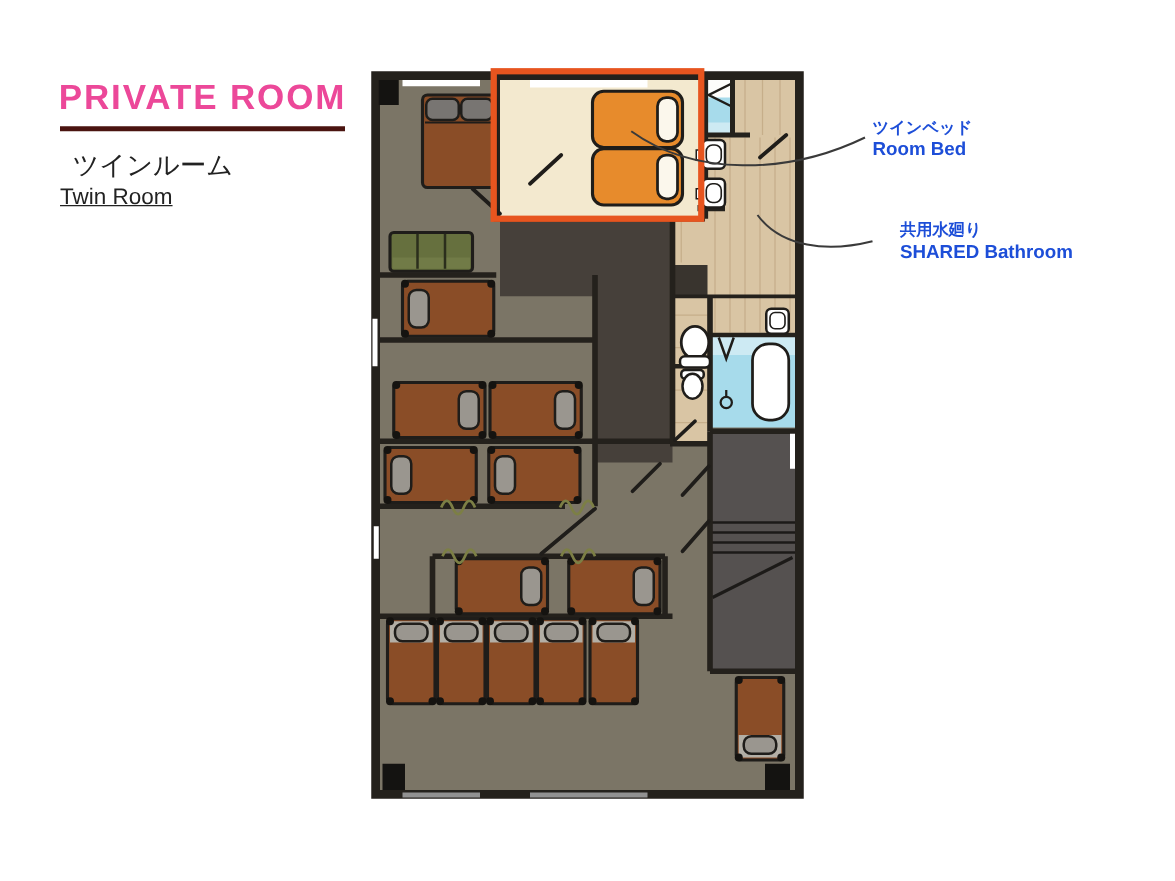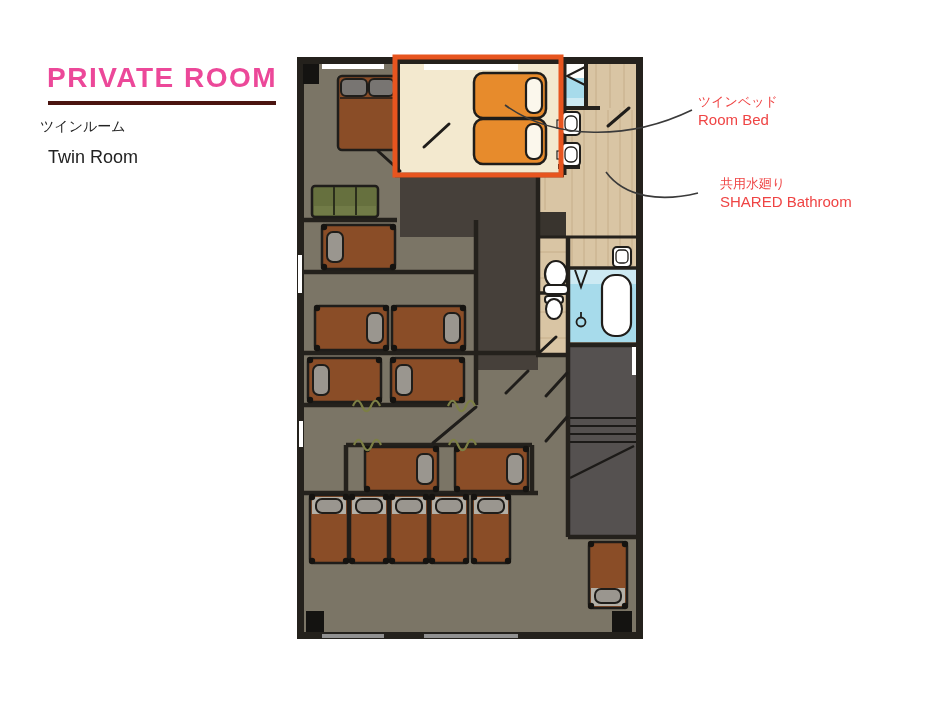--- a/index.html
+++ b/index.html
@@ -5,24 +5,24 @@
   html,body{margin:0;padding:0;}
   body{
     width:940px;height:705px;position:relative;overflow:hidden;
     background:#ffffff;font-family:"Liberation Sans",sans-serif;
   }
   .abs{position:absolute;}
   
   #page-title{left:47px;top:62px;font-size:28px;font-weight:bold;
     letter-spacing:1.5px;color:#ec4899;}
   #title-rule{left:48px;top:101px;width:228px;height:4px;background:#4a1410;}
-  #room-name-jp{left:40px;top:118px;font-size:14px;color:#222;}
-  #room-name-en{left:48px;top:147px;font-size:18px;color:#222;}
+  #room-name-jp{left:58px;top:118px;font-size:21px;color:#222;}
+  #room-name-en{left:48px;top:147px;font-size:18px;color:#222;text-decoration:underline;}
   
-  .callout{color:#ef4444;}
+  .callout{color:#1d4ed8;font-weight:bold;}
   .callout .jp{font-size:13px;line-height:17px;}
   .callout .en{font-size:15px;line-height:19px;}
   #callout-twin{left:698px;top:93px;}
   #callout-bath{left:720px;top:175px;}
   .wall{stroke:#24211c;fill:none;}
   .ol{stroke:#1f1d1a;}
   .bedbody{fill:#8a4d27;}
   .pill{fill:#9a968f;}
   .sheet{fill:#b3afa6;}
   .dot{fill:#151310;}

